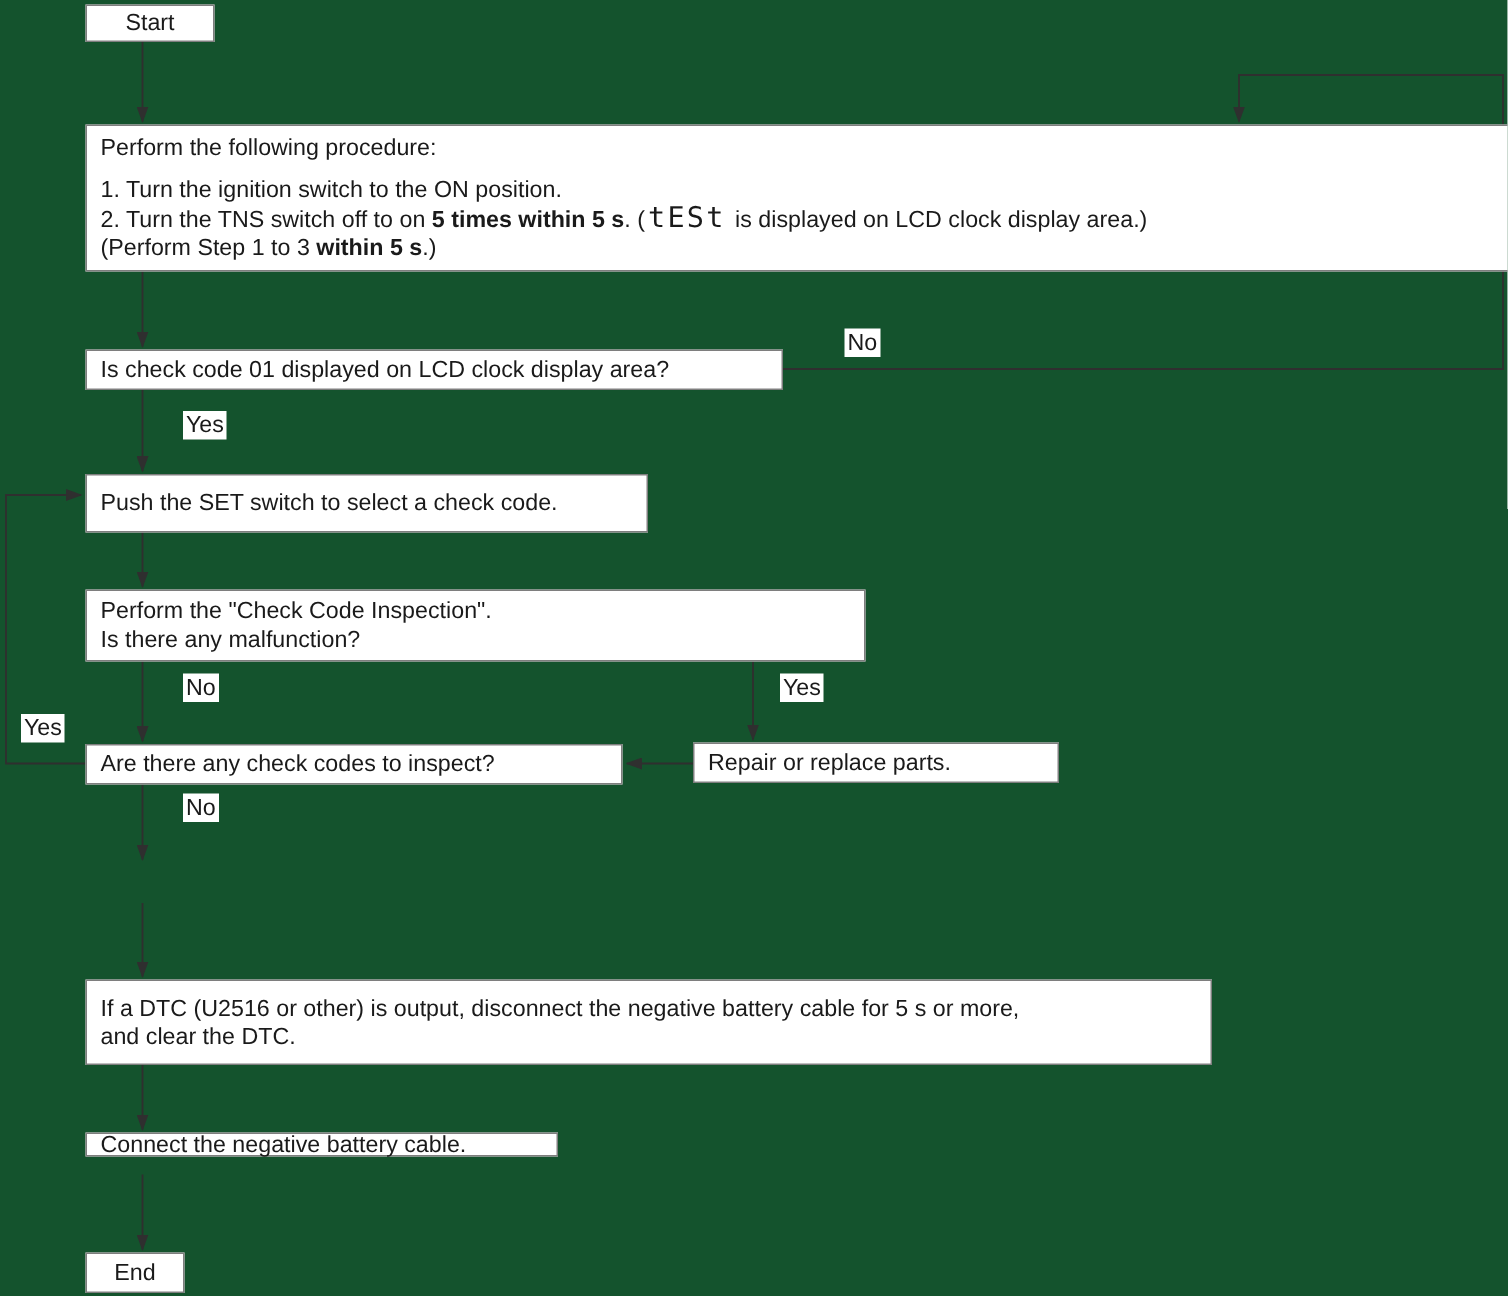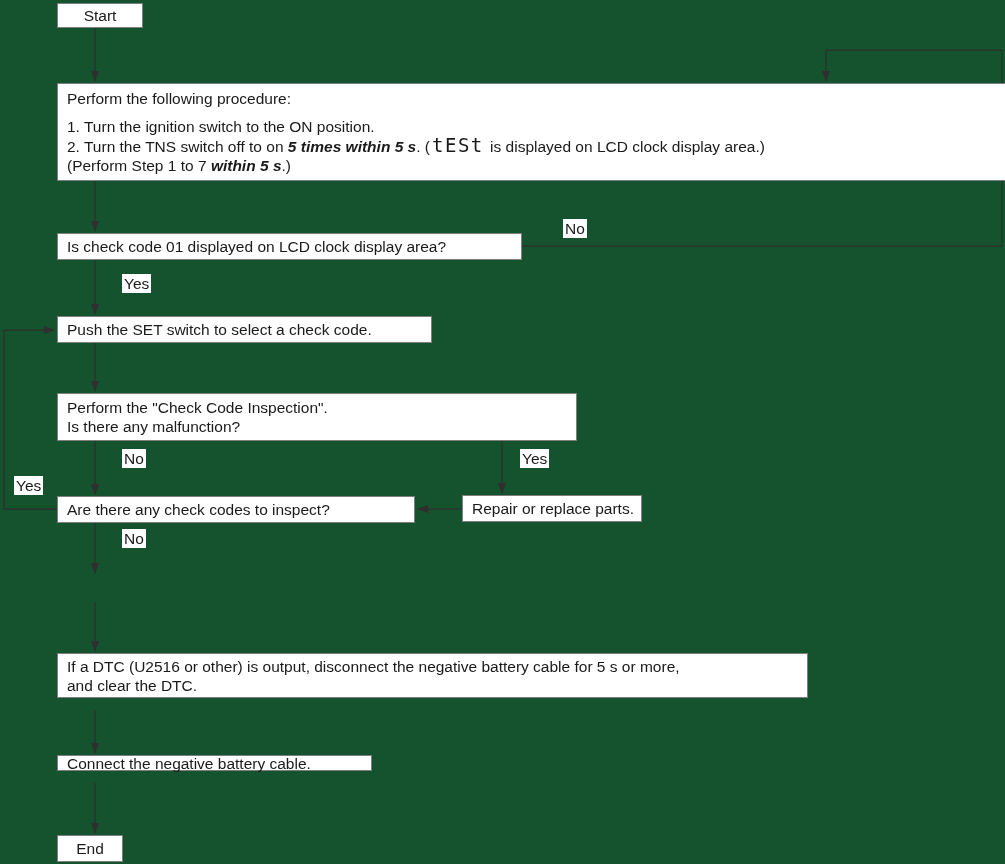--- a/index.html
+++ b/index.html
@@ -23,21 +23,21 @@
     border: 1.5px solid #7e7e7e;
     background: #ffffff;
     display: flex;
     flex-direction: column;
     justify-content: center;
     padding: 3px 9px;
     white-space: nowrap;
   }
   .flow-box.center { align-items: center; padding: 3px 4px; }
   .flow-box .ln { display: block; }
-  .bold { font-weight: 700; font-style: italic; }
+  .bold { font-weight: 700; }
   .lcd {
     font-family: "DejaVu Sans Mono", monospace;
     letter-spacing: 1.5px;
     padding: 0 2px;
     font-size: 19px;
   }
   .edge-label {
     position: absolute;
     white-space: nowrap;
     background: #ffffff;
@@ -53,26 +53,26 @@
   #connector-layer path, #connector-layer line {
     fill: none;
     stroke: #2f2f2f;
     stroke-width: 1.25;
   }
   
   #box-start        { left: 57px;  top: 3px;   width: 86px;  height: 25px; }
   #box-procedure    { left: 57px;  top: 83px;  width: 997px; height: 98px; padding: 6px 9px; }
   #box-procedure .gap-after { margin-bottom: 9px; }
   #box-check01      { left: 57px;  top: 233px; width: 465px; height: 27px; }
-  #box-pushset      { left: 57px;  top: 316px; width: 375px; height: 27px; }
+  #box-pushset      { left: 57px;  top: 316px; width: 375px; height: 39px; }
   #box-inspection   { left: 57px;  top: 393px; width: 520px; height: 48px; }
   #box-anycodes     { left: 57px;  top: 496px; width: 358px; height: 27px; justify-content: center; }
-  #box-repair       { left: 462px; top: 495px; width: 180px; height: 27px; }
+  #box-repair       { left: 462px; top: 495px; width: 244px; height: 27px; }
   #box-pushend      { left: 57px;  top: 575px; width: 320px; height: 27px; }
-  #box-dtc          { left: 57px;  top: 653px; width: 751px; height: 45px; }
+  #box-dtc          { left: 57px;  top: 653px; width: 751px; height: 57px; }
   #box-connect      { left: 57px;  top: 755px; width: 315px; height: 16px; }
   #box-end          { left: 57px;  top: 835px; width: 66px;  height: 27px; }
   
   #label-no-top     { left: 563px; top: 219px; }
   #label-yes-top    { left: 122px; top: 274px; }
   #label-no-mid     { left: 122px; top: 449px; }
   #label-yes-repair { left: 520px; top: 449px; }
   #label-yes-loop   { left: 14px;  top: 476px; }
   #label-no-bottom  { left: 122px; top: 529px; }
 </style>
@@ -103,21 +103,21 @@
   </svg>
 
   <div class="flow-box center" id="box-start">
     <span class="ln">Start</span>
   </div>
 
   <div class="flow-box" id="box-procedure">
     <span class="ln gap-after">Perform the following procedure:</span>
     <span class="ln">1. Turn the ignition switch to the ON position.</span>
     <span class="ln"><span>2. Turn the TNS switch off to on </span><span class="bold">5 times within 5 s</span><span>. (</span><span class="lcd">tESt</span><span> is displayed on LCD clock display area.)</span></span>
-    <span class="ln"><span>(Perform Step 1 to 7 </span><span class="bold">within 5 s</span><span>.)</span></span>
+    <span class="ln"><span>(Perform Step 1 to 3 </span><span class="bold">within 5 s</span><span>.)</span></span>
   </div>
 
   <div class="flow-box" id="box-check01">
     <span class="ln">Is check code 01 displayed on LCD clock display area?</span>
   </div>
 
   <div class="flow-box" id="box-pushset">
     <span class="ln">Push the SET switch to select a check code.</span>
   </div>
 

